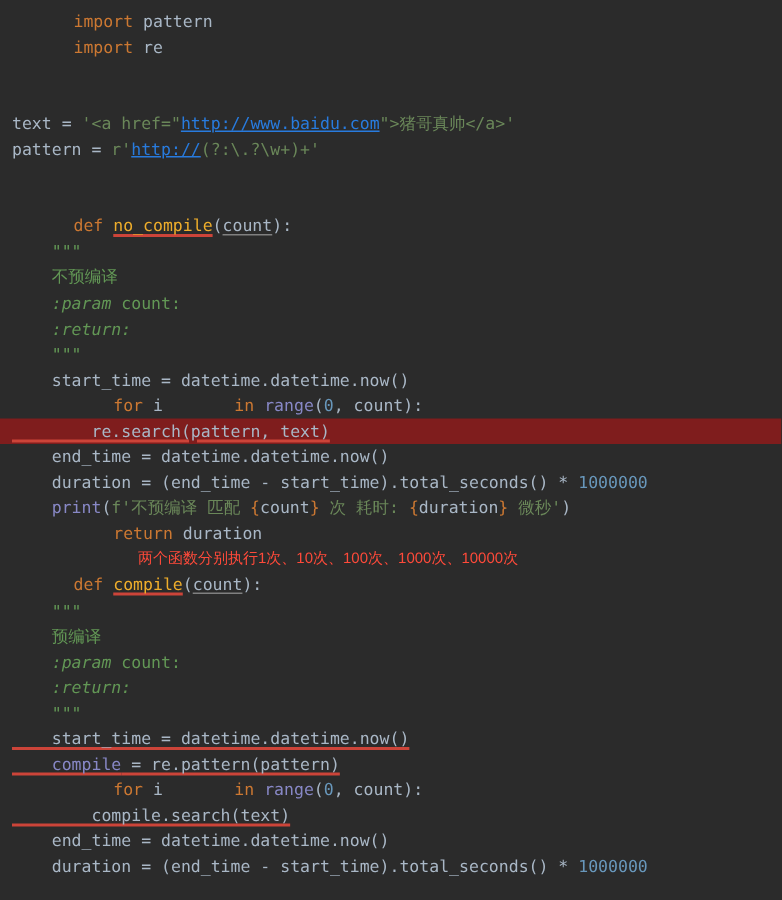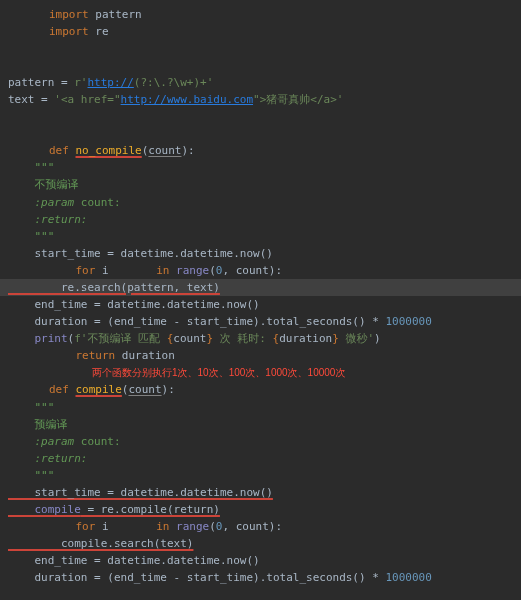--- a/index.html
+++ b/index.html
@@ -20,21 +20,21 @@
   .fn { color: #eead2b; }
   .str { color: #6a8759; }
   .num { color: #6897bb; }
   .builtin { color: #8888c6; }
   .docitalic { color: #629755; font-style: italic; }
   .docq { color: #629755; }
   .fstr-brace { color: #cc7832; }
   .param-u { text-decoration: underline; text-decoration-color: #808080; text-underline-offset: 2px; }
   .under-red { text-decoration: underline; text-decoration-color: #cc4439; text-underline-offset: 2px; text-decoration-thickness: 2px; }
   .highlight-bar {
-    background: #404040;
+    background: #7f1d1d;
     margin: 0 -8px;
     padding: 0 8px;
   }
   .annotation {
     position: relative;
     margin: 2px 0;
   }
   .anno-text {
     color: #ff4a3a;
     font-family: "PingFang SC", "Microsoft YaHei", sans-serif;
@@ -46,22 +46,22 @@
   a.url { color: #287bde; text-decoration: underline; }
 </style>
 </head>
 <body>
 
 <div class="code">
 <div class="line"><span class="kw">import</span><span> pattern</span></div>
 <div class="line"><span class="kw">import</span><span> re</span></div>
 <div class="line">&nbsp;</div>
 <div class="line">&nbsp;</div>
+<div class="line"><span>text = </span><span class="str">'&lt;a href="</span><a class="url">http://www.baidu.com</a><span class="str">"&gt;猪哥真帅&lt;/a&gt;'</span></div>
 <div class="line"><span>pattern = </span><span class="str">r'</span><a class="url">http://</a><span class="str">(?:\.?\w+)+</span><span class="str">'</span></div>
-<div class="line"><span>text = </span><span class="str">'&lt;a href="</span><a class="url">http://www.baidu.com</a><span class="str">"&gt;猪哥真帅&lt;/a&gt;'</span></div>
 <div class="line">&nbsp;</div>
 <div class="line">&nbsp;</div>
 <div class="line"><span class="kw">def</span> <span class="fn under-red">no_compile</span><span>(</span><span class="param-u">count</span><span>):</span></div>
 <div class="line"><span class="docq">    """</span></div>
 <div class="line"><span class="docq">    不预编译</span></div>
 <div class="line"><span class="docitalic">    :param</span><span class="docq"> count:</span></div>
 <div class="line"><span class="docitalic">    :return:</span></div>
 <div class="line"><span class="docq">    """</span></div>
 <div class="line"><span>    start_time = datetime.datetime.now()</span></div>
 <div class="line"><span class="kw">    for</span><span> i </span><span class="kw">in</span><span class="builtin"> range</span><span>(</span><span class="num">0</span><span>, count):</span></div>
@@ -77,19 +77,19 @@
   <span class="anno-text">两个函数分别执行1次、10次、100次、1000次、10000次</span>
 </div>
 
 <div class="line"><span class="kw">def</span> <span class="fn under-red">compile</span><span>(</span><span class="param-u">count</span><span>):</span></div>
 <div class="line"><span class="docq">    """</span></div>
 <div class="line"><span class="docq">    预编译</span></div>
 <div class="line"><span class="docitalic">    :param</span><span class="docq"> count:</span></div>
 <div class="line"><span class="docitalic">    :return:</span></div>
 <div class="line"><span class="docq">    """</span></div>
 <div class="line under-red"><span>    start_time = datetime.datetime.now()</span></div>
-<div class="line"><span class="under-red"><span class="builtin">    compile</span><span> = re.compile(return)</span></span></div>
+<div class="line"><span class="under-red"><span class="builtin">    compile</span><span> = re.pattern(pattern)</span></span></div>
 <div class="line"><span class="kw">    for</span><span> i </span><span class="kw">in</span><span class="builtin"> range</span><span>(</span><span class="num">0</span><span>, count):</span></div>
 <div class="line"><span class="under-red">        compile.search(text)</span></div>
 <div class="line"><span>    end_time = datetime.datetime.now()</span></div>
 <div class="line"><span>    duration = (end_time - start_time).total_seconds() * </span><span class="num">1000000</span></div>
 
 </div>
 
 </body></html>

